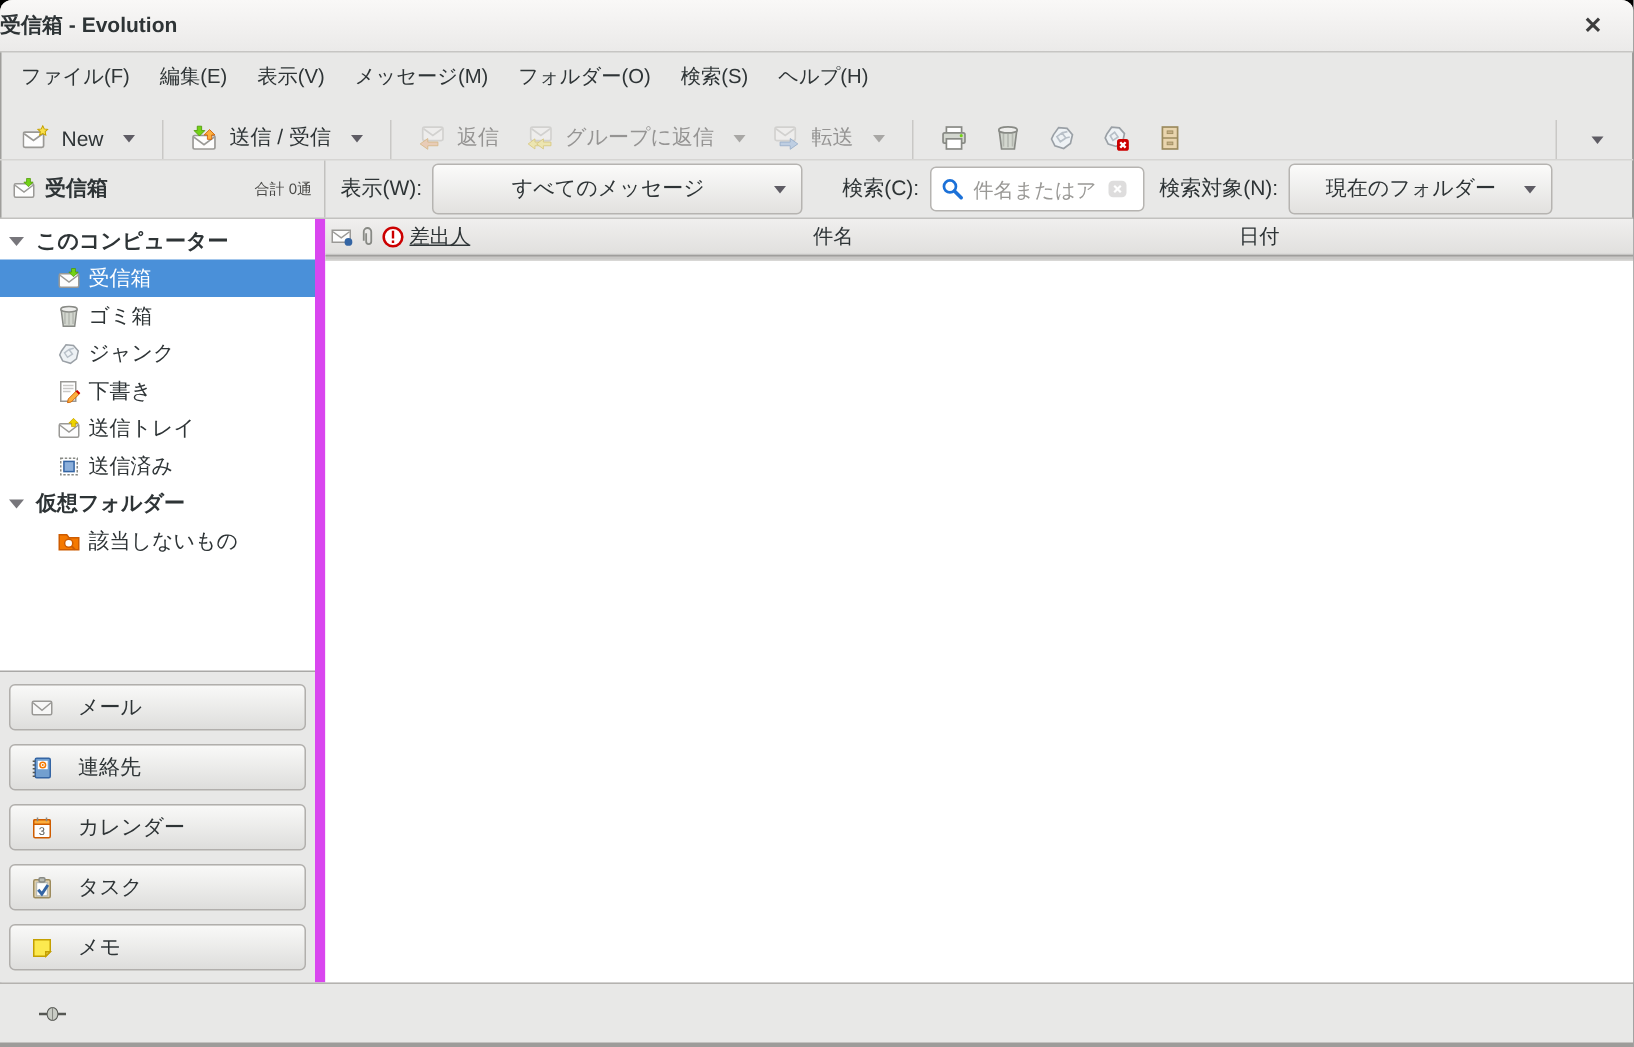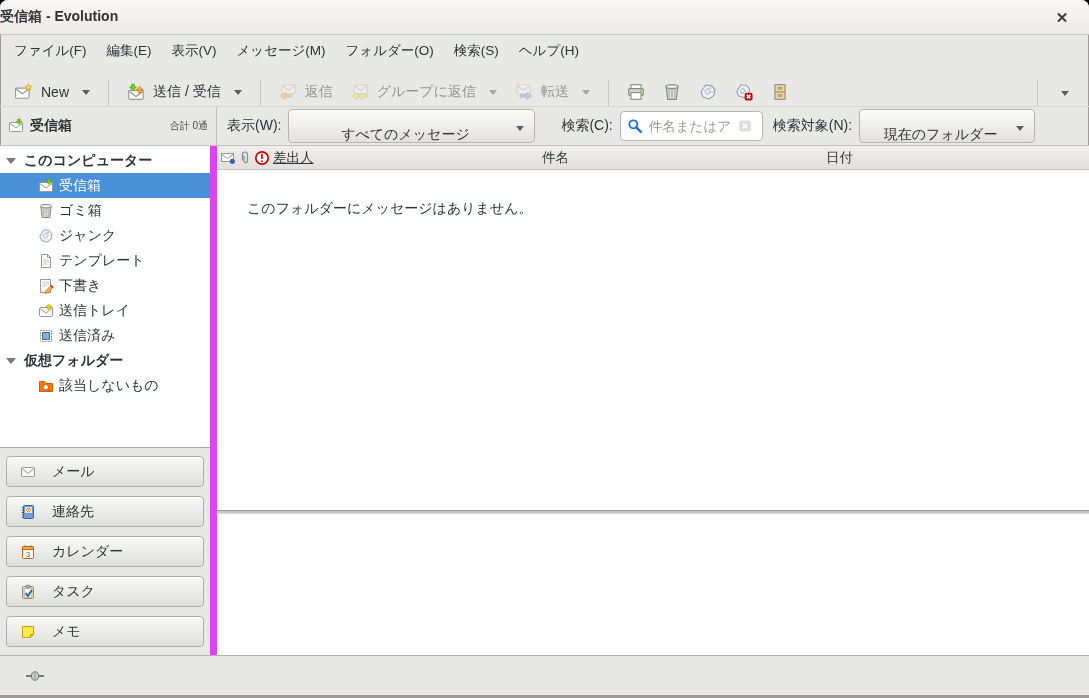--- a/index.html
+++ b/index.html
@@ -38,21 +38,21 @@
   .ic16 { width:16px; height:16px; } .ic16 svg { width:16px; height:16px; }
   .overflow { margin-left:auto; display:flex; align-items:center; }
   
   .folderbar { height:39px; display:flex; align-items:stretch; border-bottom:1px solid #c2c1bf; }
   .fb-left { width:217px; flex:none; display:flex; align-items:center; gap:6px; padding:0 8px; border-right:1px solid #c2c1bf; }
   .fb-name { font-weight:bold; font-size:14px; }
   .fb-count { margin-left:auto; font-size:10px; color:#4a4a48; }
   .fb-main { flex:1; display:flex; align-items:center; padding:0 10px; font-size:14px; }
   .fb-label { margin-right:7px; white-space:nowrap; }
   .gtk-btn {
-    display:flex; align-items:flex-start; height:30px; padding:16px 10px;
+    display:flex; align-items:center; height:30px; padding:16px 10px;
     background:linear-gradient(#fbfbfa,#e2e1df);
     border:1px solid #b6b4b1; border-radius:4px; font-size:14px; cursor:default;
   }
   .gtk-btn .lbl { flex:1; text-align:center; }
   .w-show { width:247px; }
   .w-scope { width:176px; }
   .entry {
     display:flex; align-items:center; gap:6px; height:30px; width:143px;
     background:#fff; border:1px solid #b6b4b1; border-radius:4px; padding:0 6px;
   }
@@ -297,30 +297,20 @@
             <svg viewBox="0 0 16 16">
                 <path d="M3 6 L6 1.8 L11 2.3 L14.2 6 L13 11.2 L9 14.2 L3.8 12.6 L1.8 8.6 z" fill="#eef2f5" stroke="#9aa0a6"></path>
                 <path d="M5 7.2 L8 5 L10.3 8 L7 10.2 z M8 5 L11.2 4.2" fill="none" stroke="#b8c0c8"></path>
               </svg>
           </span>
           <span>ジャンク</span>
         </div>
         <div class="tree-row child">
           <span class="ic ic16">
             <svg viewBox="0 0 16 16">
-                <path d="M3.5 1.5 h6 l3 3 v10 h-9 z" fill="#fff" stroke="#9a9996"></path>
-                <path d="M9.5 1.5 v3 h3" fill="none" stroke="#9a9996"></path>
-                <path d="M5 7 h6 M5 9 h6 M5 11 h4" stroke="#c9c8c6"></path>
-              </svg>
-          </span>
-          <span>テンプレート</span>
-        </div>
-        <div class="tree-row child">
-          <span class="ic ic16">
-            <svg viewBox="0 0 16 16">
                 <rect x="2.5" y="1.5" width="10" height="13" fill="#fff" stroke="#9a9996"></rect>
                 <path d="M4 4 h7 M4 6 h7 M4 8 h5" stroke="#c9c8c6"></path>
                 <path d="M7.5 13 L13 7.5 L15 9.5 L9.5 15 L7 15.5 z" fill="#fcaf3e" stroke="#ce5c00" stroke-width="0.6"></path>
                 <path d="M13 7.5 L15 9.5" stroke="#cc0000" stroke-width="1.4"></path>
               </svg>
           </span>
           <span>下書き</span>
         </div>
         <div class="tree-row child">
           <span class="ic ic16">
@@ -436,23 +426,20 @@
             <svg viewBox="0 0 16 16">
                 <circle cx="8" cy="8" r="6.2" fill="#fff" stroke="#cc0000" stroke-width="1.7"></circle>
                 <rect x="7.2" y="3.8" width="1.6" height="5.2" fill="#cc0000"></rect>
                 <rect x="7.2" y="10.3" width="1.6" height="1.7" fill="#cc0000"></rect>
               </svg>
           </span>
         </span>
         <span class="hcell h-from">差出人</span>
         <span class="hcell h-subject">件名</span>
         <span class="hcell h-date">日付</span>
-      </div>
-      <div class="list-body">
-        <div class="empty-text">このフォルダーにメッセージはありません。</div>
       </div>
       <div class="splitter"></div>
       <div class="preview"></div>
     </div>
   </div>
 
   <div class="statusbar">
     <span class="ic" style="width:26px;">
       <svg viewBox="0 0 26 14" width="26" height="14">
           <path d="M0 7 h8 M18 7 h8" stroke="#555753" stroke-width="2.4"></path>

